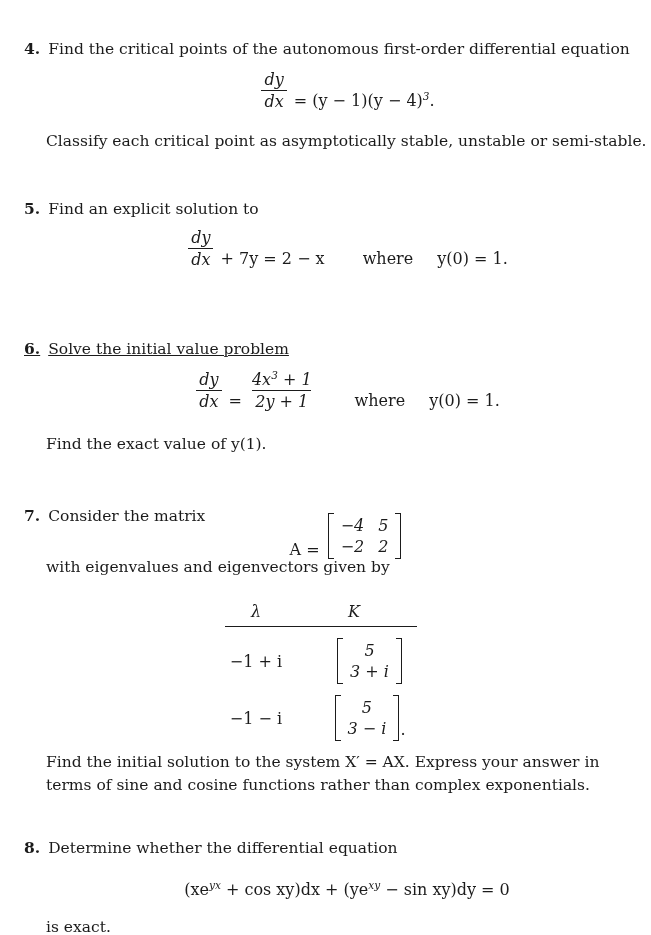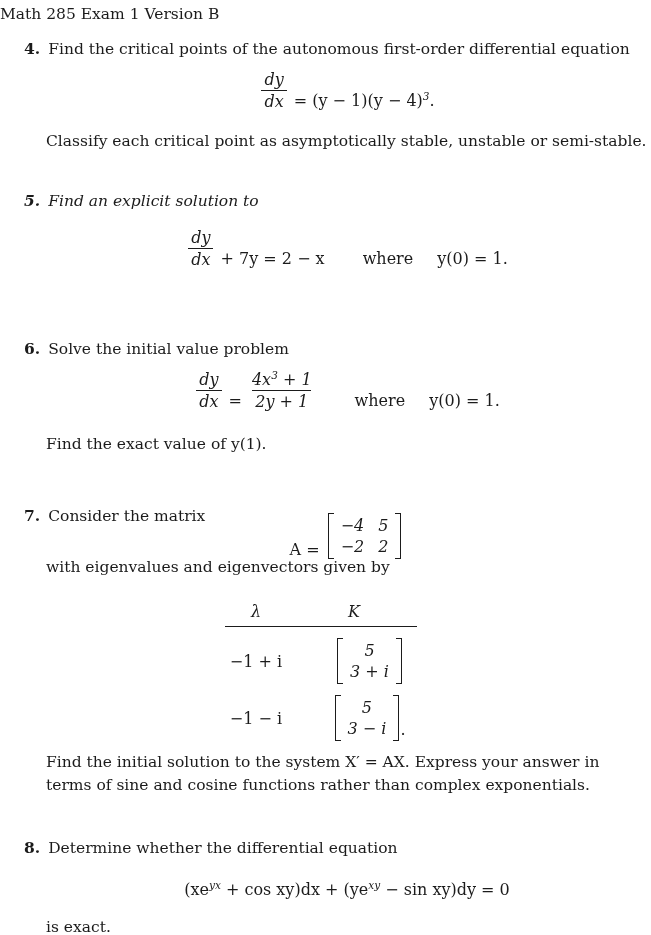--- a/index.html
+++ b/index.html
@@ -59,51 +59,50 @@
     justify-items:center; align-items:center; margin-top:11px;
   }
   .veccell { display:inline-flex; align-items:stretch; }
   .vec-period { align-self:flex-end; font-style:normal; margin-bottom:2px; margin-left:1px; }
 </style>
 </head>
 <body>
 
 <div class="page">
 
-  <div class="line" style="left:0; top:4px;">Math 285 Exam 1 Version B</div>
 
   <div class="line prob" style="top:39px;">
     <span class="pnum">4.</span><span>Find the critical points of the autonomous first-order differential equation</span>
   </div>
 
   <div class="eq" style="top:71px;">
     <span class="frac">
         <span class="fn">dy</span>
         <span class="fd">dx</span>
       </span>
     <span class="mrow"><span class="it"> = (y − 1)(y − 4)</span><span class="msup">3</span><span class="rm">.</span></span>
   </div>
 
   <div class="line sub" style="top:131px;">Classify each critical point as asymptotically stable, unstable or semi-stable.</div>
 
-  <div class="line prob" style="top:191px;font-style:italic;">
+  <div class="line prob" style="top:199px;">
     <span class="pnum">5.</span><span>Find an explicit solution to</span>
   </div>
 
   <div class="eq" style="top:229px;">
     <span class="frac">
         <span class="fn">dy</span>
         <span class="fd">dx</span>
       </span>
     <span class="mrow it"> + 7y = 2 − x</span>
     <span class="mrow rm gap36">where</span>
     <span class="mrow it gap38">y(0) = 1.</span>
   </div>
 
-  <div class="line prob" style="top:339px;">
+  <div class="line prob" style="top:339px;text-decoration:underline;">
     <span class="pnum">6.</span><span>Solve the initial value problem</span>
   </div>
 
   <div class="eq" style="top:367px;">
     <span class="frac">
         <span class="fn">dy</span>
         <span class="fd">dx</span>
       </span>
     <span class="mrow rm" style="margin:0 5px;">=</span>
     <span class="frac">

